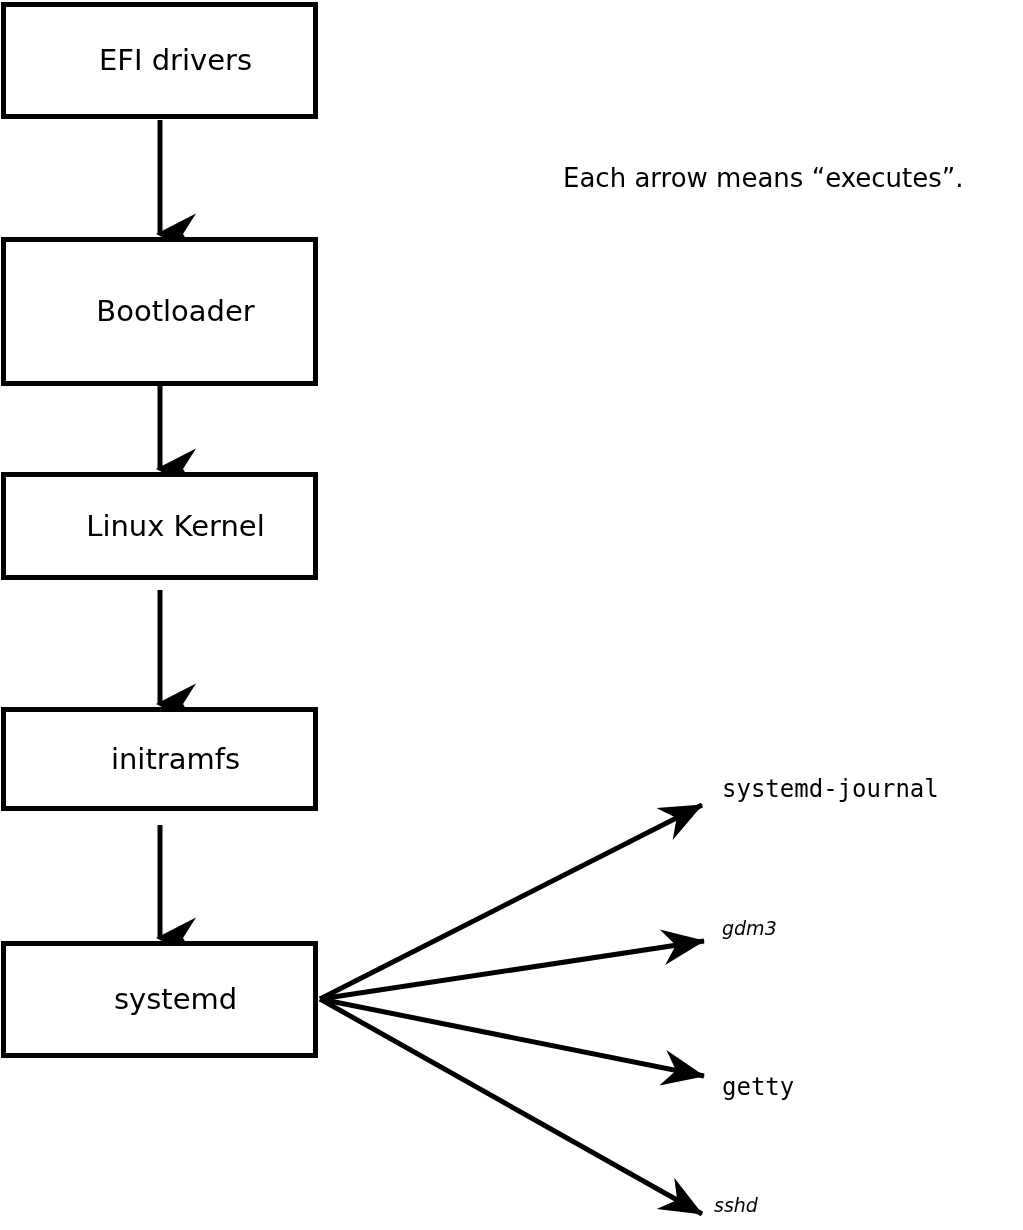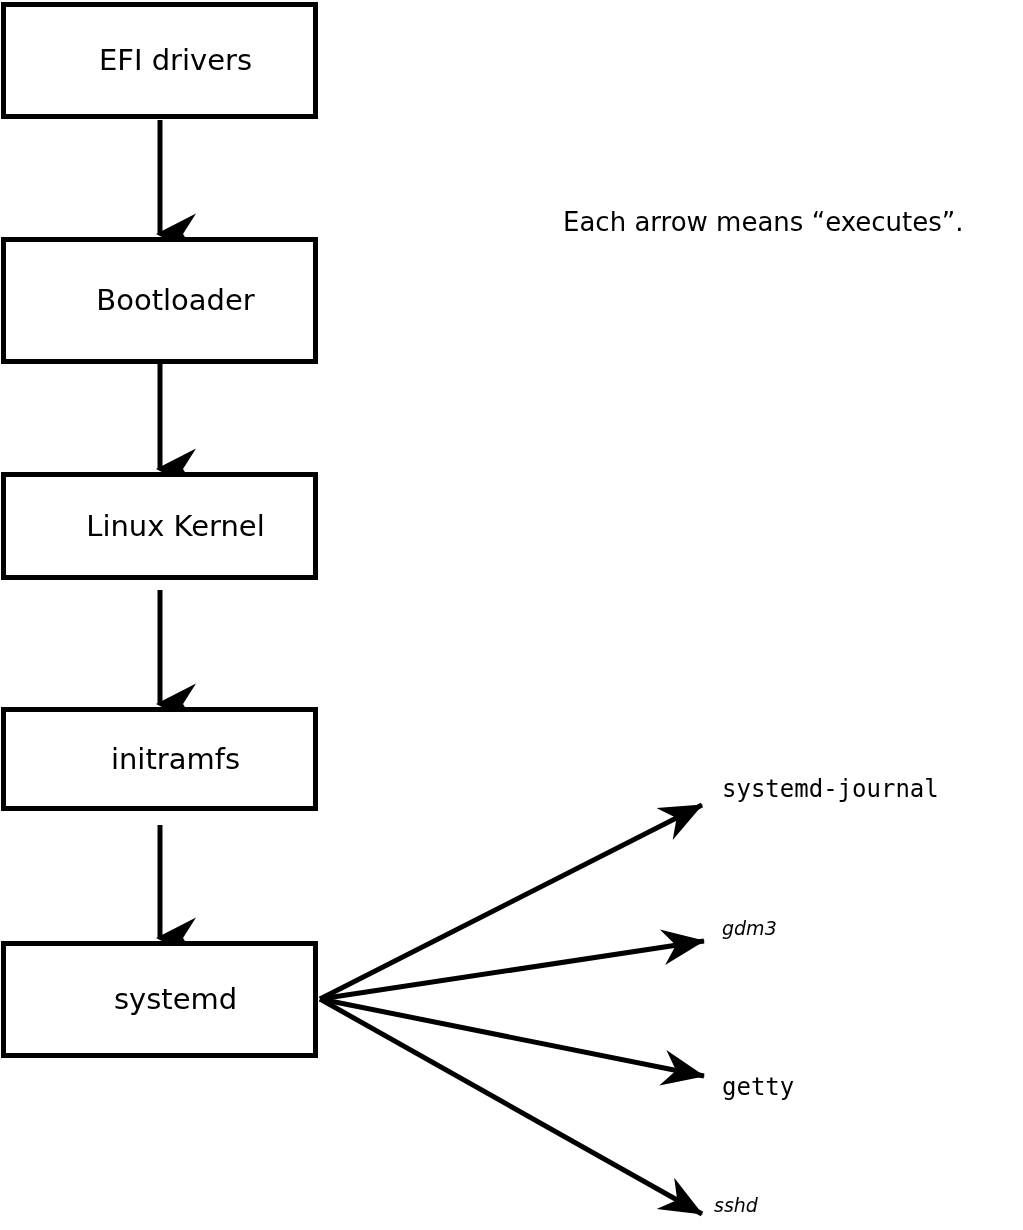--- a/index.html
+++ b/index.html
@@ -58,21 +58,20 @@
     font-size: 19px;
     font-style: italic;
   }
   #caption {
     position: absolute;
     white-space: nowrap;
     font-family: "DejaVu Sans", "Liberation Sans", sans-serif;
     font-size: 26px;
     line-height: 1;
     color: #000000;
-    margin-top: 44px;
   }
 </style>
 </head>
 <body>
 
 <div id="canvas">
 
   <svg id="diagram-svg" viewBox="0 0 1023 1230" xmlns="http://www.w3.org/2000/svg">
     <defs>
       <marker id="arrowhead-down" markerWidth="9" markerHeight="8" refX="4.5" refY="7.2" orient="auto" markerUnits="strokeWidth">
@@ -93,21 +92,21 @@
         <line x1="320" y1="999" x2="704" y2="941" stroke="#000000" stroke-width="5" marker-end="url(#arrowhead-fan)"></line>
         <line x1="320" y1="999" x2="704" y2="1076" stroke="#000000" stroke-width="5" marker-end="url(#arrowhead-fan)"></line>
         <line x1="320" y1="999" x2="702" y2="1214" stroke="#000000" stroke-width="5" marker-end="url(#arrowhead-fan)"></line>
       </g>
   </svg>
 
   <div id="chain-boxes">
       <div class="node-box" style="left: 1px; top: 2px; width: 317px; height: 117px; border-color: rgb(0, 0, 0);">
         <span class="node-label">EFI drivers</span>
       </div>
-      <div class="node-box" style="left: 1px; top: 237px; width: 317px; height: 127px; border-color: rgb(0, 0, 0);">
+      <div class="node-box" style="left: 1px; top: 237px; width: 317px; height: 149px; border-color: rgb(0, 0, 0);">
         <span class="node-label">Bootloader</span>
       </div>
       <div class="node-box" style="left: 1px; top: 472px; width: 317px; height: 108px; border-color: rgb(0, 0, 0);">
         <span class="node-label">Linux Kernel</span>
       </div>
       <div class="node-box" style="left: 1px; top: 707px; width: 317px; height: 104px; border-color: rgb(0, 0, 0);">
         <span class="node-label">initramfs</span>
       </div>
       <div class="node-box" style="left: 1px; top: 941px; width: 317px; height: 117px; border-color: rgb(0, 0, 0);">
         <span class="node-label">systemd</span>

